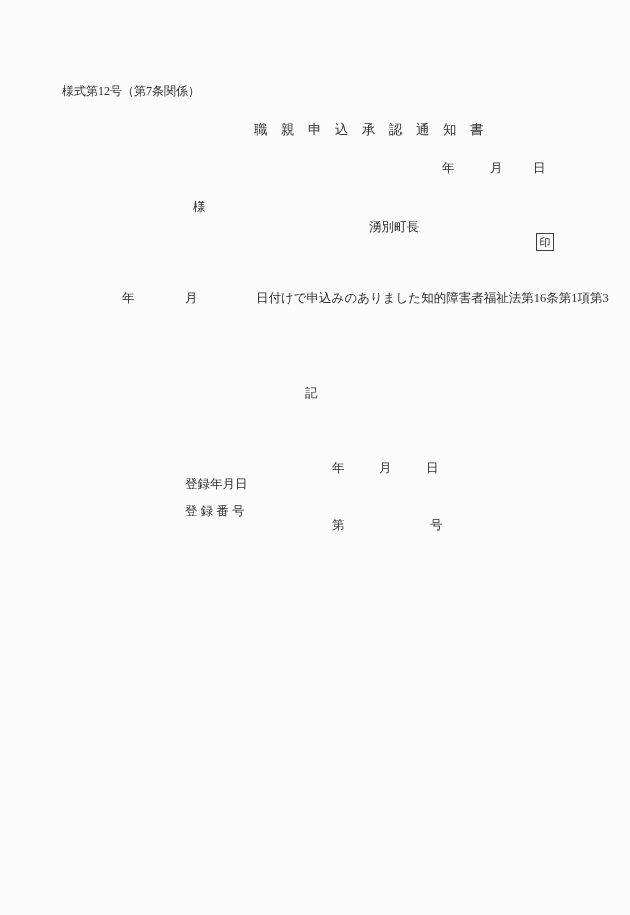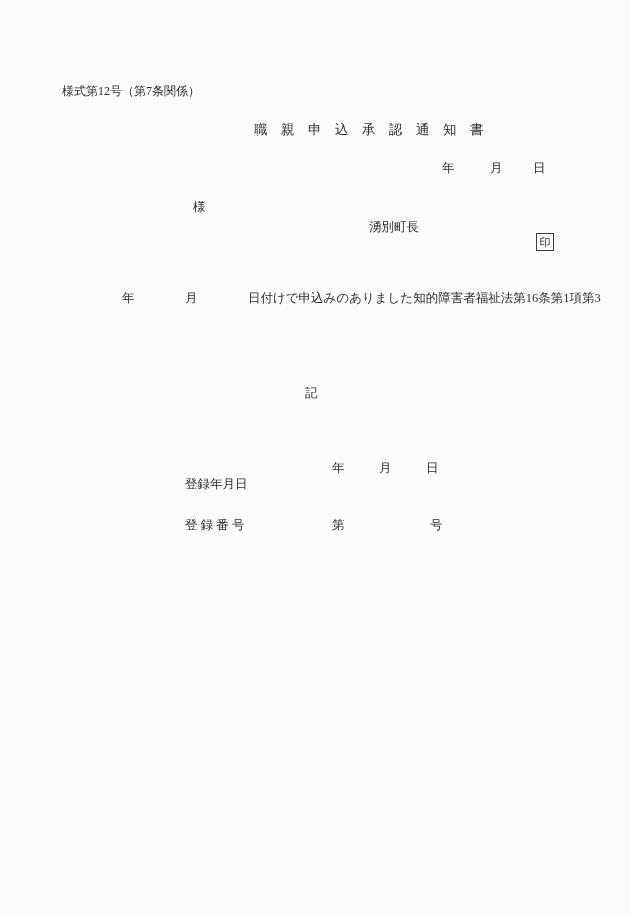--- a/index.html
+++ b/index.html
@@ -35,28 +35,28 @@
     width: 16px; height: 16px;
     border: 1px solid #3c3c3c;
     display: flex;
     align-items: center;
     justify-content: center;
     font-size: 11px;
     line-height: 1;
   }
   .body-y        { left: 122px; top: 291px; }
   .body-m        { left: 185px; top: 291px; }
-  .body-rest     { left: 248px; top: 291px; text-align: right; }
+  .body-rest     { left: 256px; top: 291px; text-align: right; }
   .body-line2    { left: 62px;  top: 312px; }
   .section-mark  { left: 305px; top: 386px; }
   .row1-label    { left: 185px; top: 461px; margin-top: 16px; }
   .row1-year     { left: 332px; top: 461px; }
   .row1-month    { left: 379px; top: 461px; }
   .row1-day      { left: 426px; top: 461px; }
-  .row2-label    { left: 185px; top: 518px; }
+  .row2-label    { left: 185px; top: 504px; }
   .row2-prefix   { left: 332px; top: 518px; }
   .row2-suffix   { left: 430px; top: 518px; }
 </style>
 </head>
 <body>
 
 <div class="page">
 
   <div class="abs form-number">様式第12号（第7条関係）</div>
 

